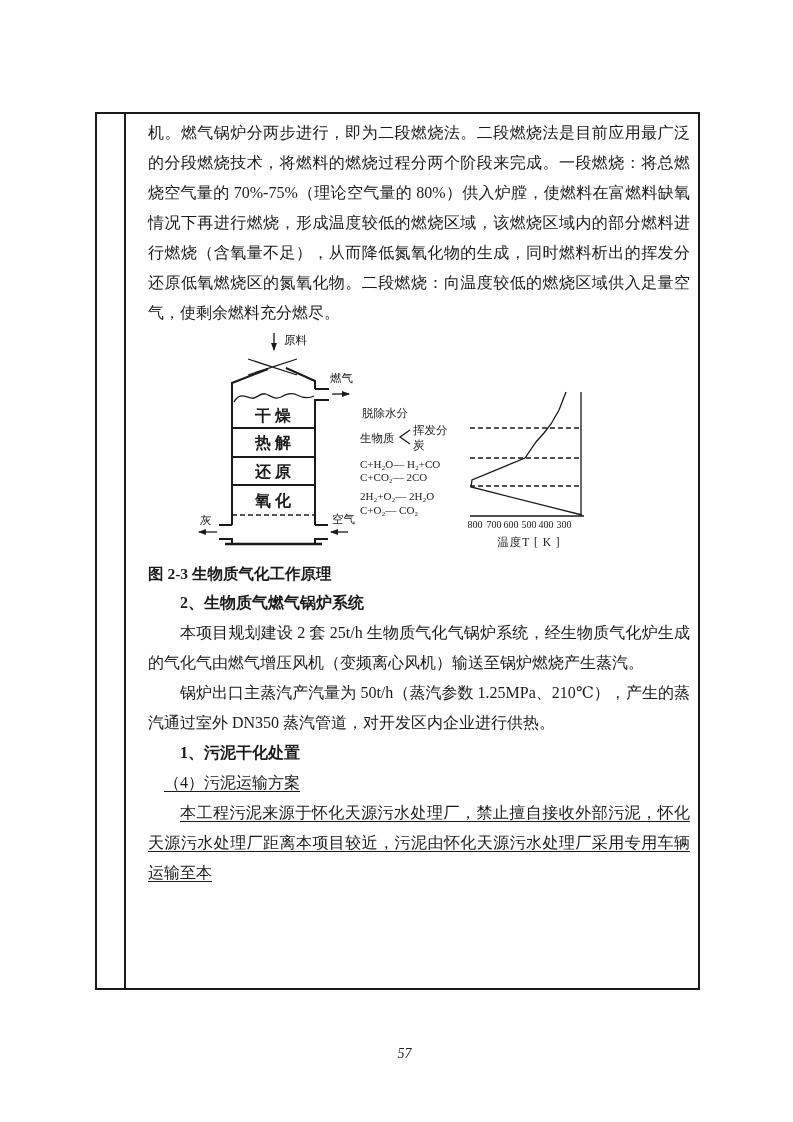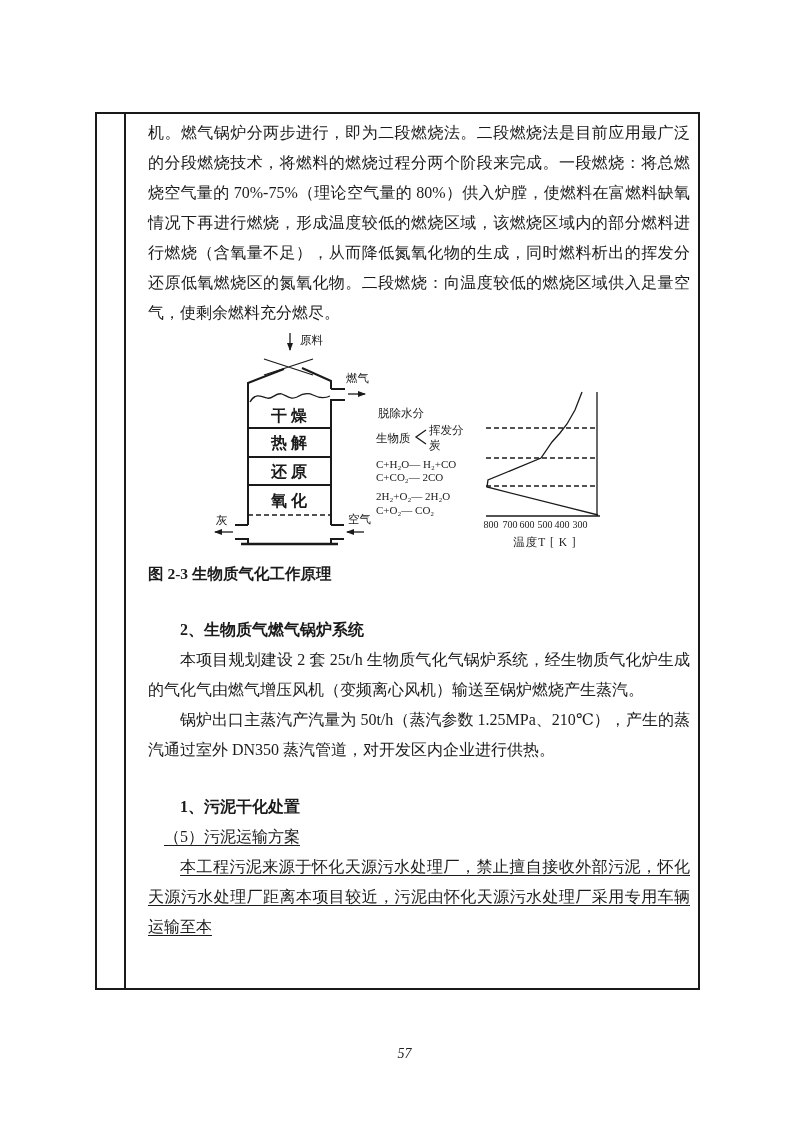--- a/index.html
+++ b/index.html
@@ -13,27 +13,27 @@
     border:2px solid #1a1a1a;box-sizing:border-box;display:flex;background:#fff;
   }
   .stub-col{width:27px;border-right:2px solid #1a1a1a;flex:none;}
   .content-col{flex:1;padding:4px 8px 0 22px;box-sizing:border-box;overflow:hidden;}
   p{margin:0;}
   .body-text{
     font-size:16px;line-height:30px;text-align:justify;
     text-justify:inter-ideograph;
   }
   .indent{text-indent:2em;}
-  .heading{font-size:16px;line-height:30px;font-weight:bold;text-indent:2em;margin-top:27px;}
+  .heading{font-size:16px;line-height:30px;font-weight:bold;text-indent:2em;}
   .sub-underline{
     font-size:16px;line-height:30px;text-indent:1em;
     text-decoration:underline;text-underline-offset:3px;
   }
   .underline{text-decoration:underline;text-underline-offset:3px;}
-  .figure-wrap{margin:2px 0 0 60px;width:402px;height:230px;}
+  .figure-wrap{margin:2px 0 0 44px;width:402px;height:230px;}
   .figure-wrap svg{display:block;}
   .caption{
     font-size:15.5px;line-height:28px;font-weight:bold;
   }
   .page-number{
     position:absolute;left:8px;top:1046px;width:793px;text-align:center;
     font-size:14px;font-style:italic;color:#222;
   }
   
   svg .ln{stroke:#1a1a1a;stroke-width:1.3;fill:none;}
@@ -123,20 +123,20 @@
 
     <p class="heading">2、生物质气燃气锅炉系统</p>
 
     <p class="body-text indent">本项目规划建设 2 套 25t/h 生物质气化气锅炉系统，经生物质气化炉生成的气化气由燃气增压风机（变频离心风机）输送至锅炉燃烧产生蒸汽。</p>
 
     <p class="body-text indent">锅炉出口主蒸汽产汽量为 50t/h（蒸汽参数 1.25MPa、210℃），产生的蒸汽通过室外 DN350 蒸汽管道，对开发区内企业进行供热。</p>
 
 
     <p class="heading">1、污泥干化处置</p>
 
-    <p class="sub-underline">（5）污泥运输方案</p>
+    <p class="sub-underline">（4）污泥运输方案</p>
 
     <p class="body-text indent underline">本工程污泥来源于怀化天源污水处理厂，禁止擅自接收外部污泥，怀化天源污水处理厂距离本项目较近，污泥由怀化天源污水处理厂采用专用车辆运输至本</p>
 
   </div>
 </div>
 
 <div class="page-number">57</div>
 
 </body></html>

